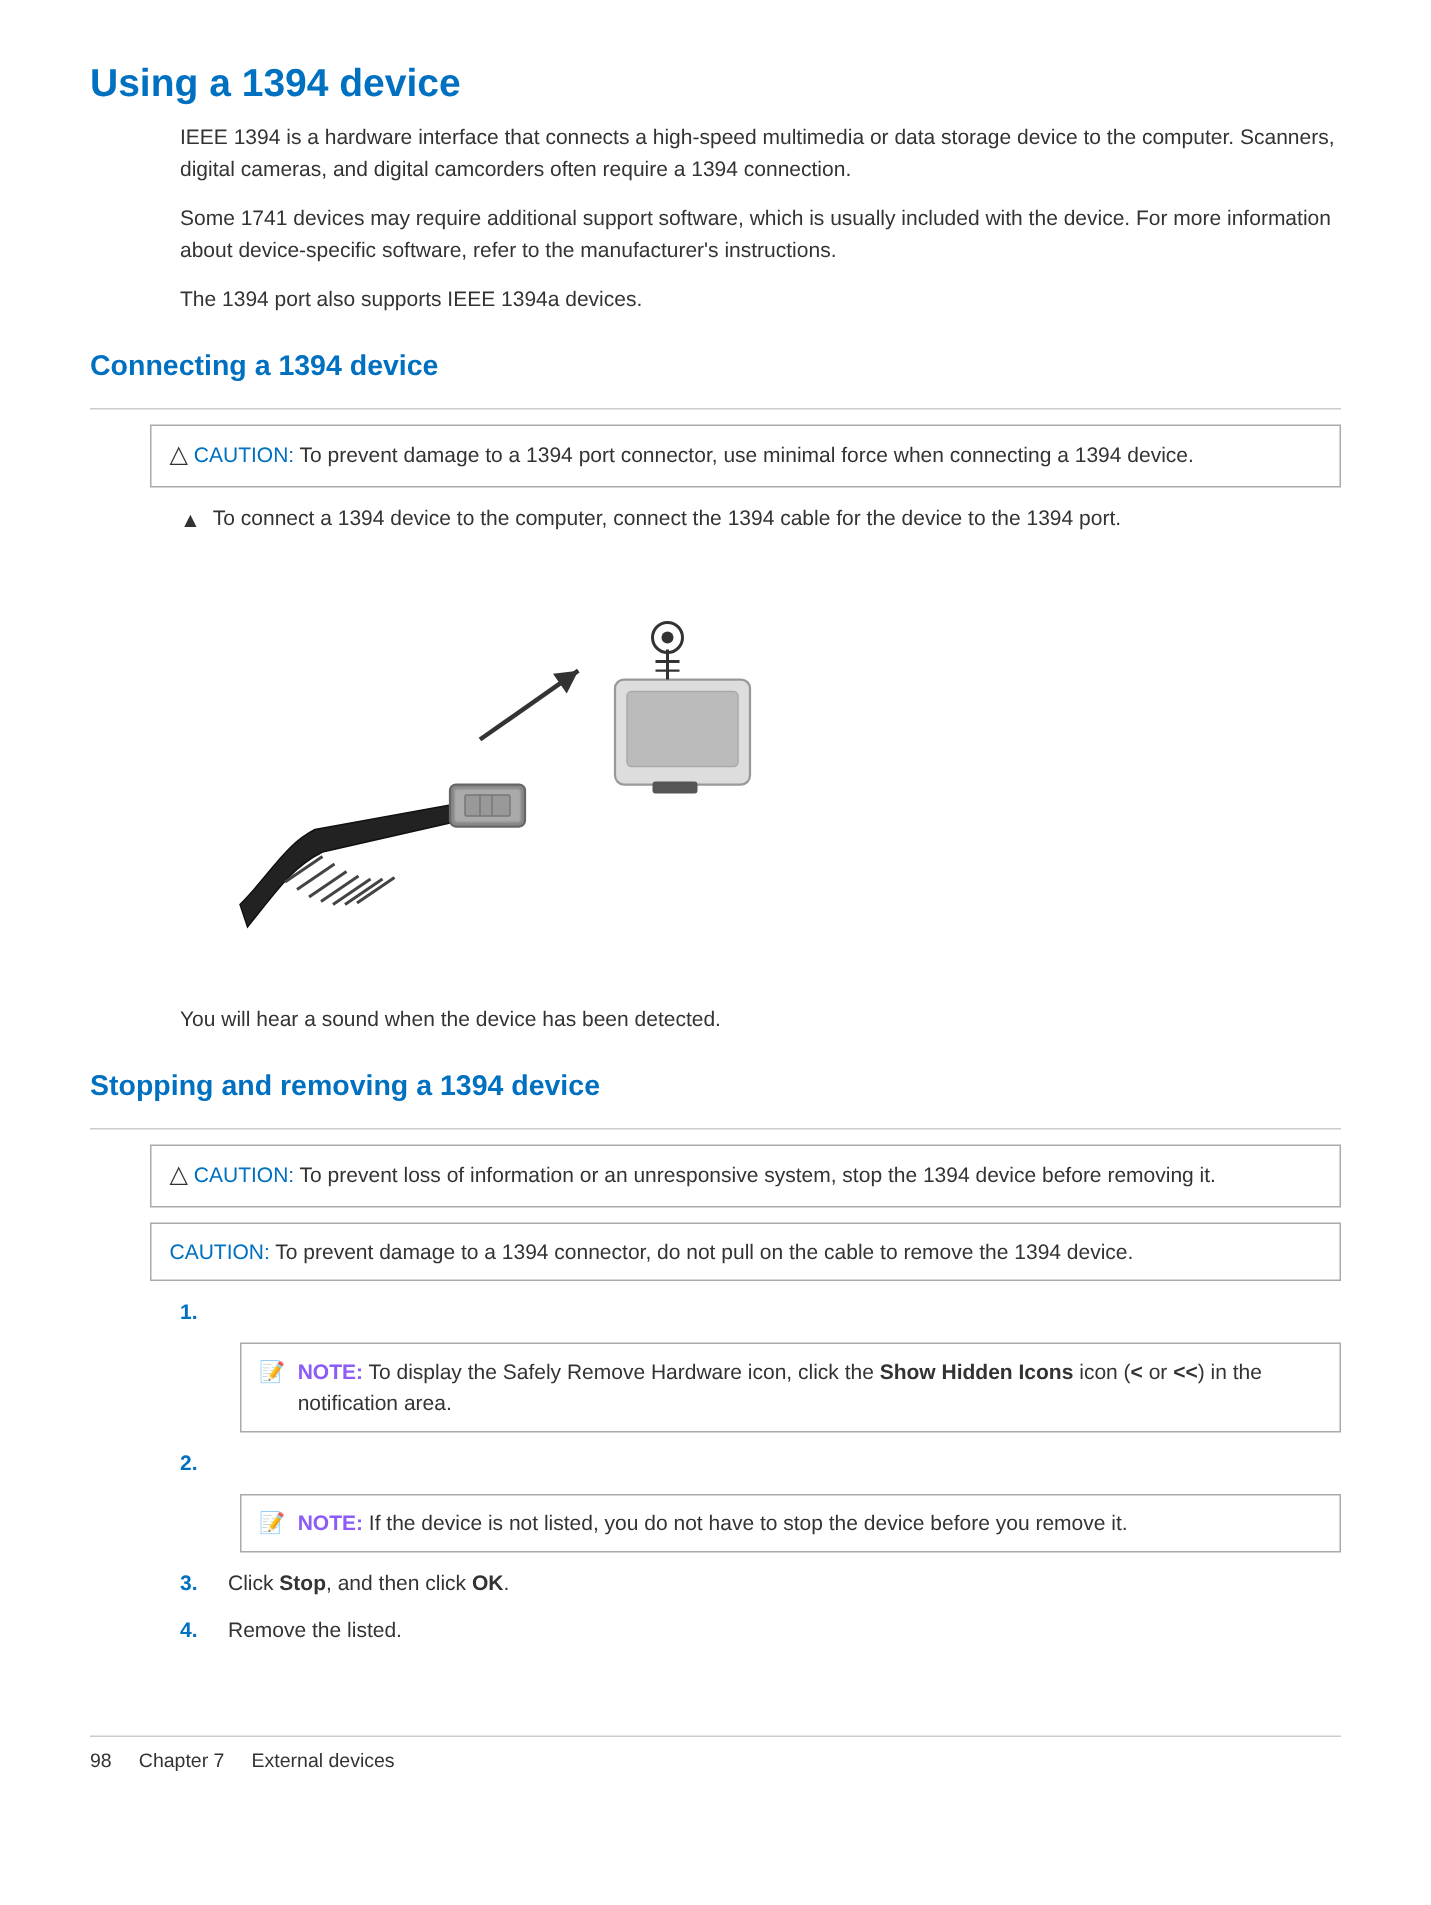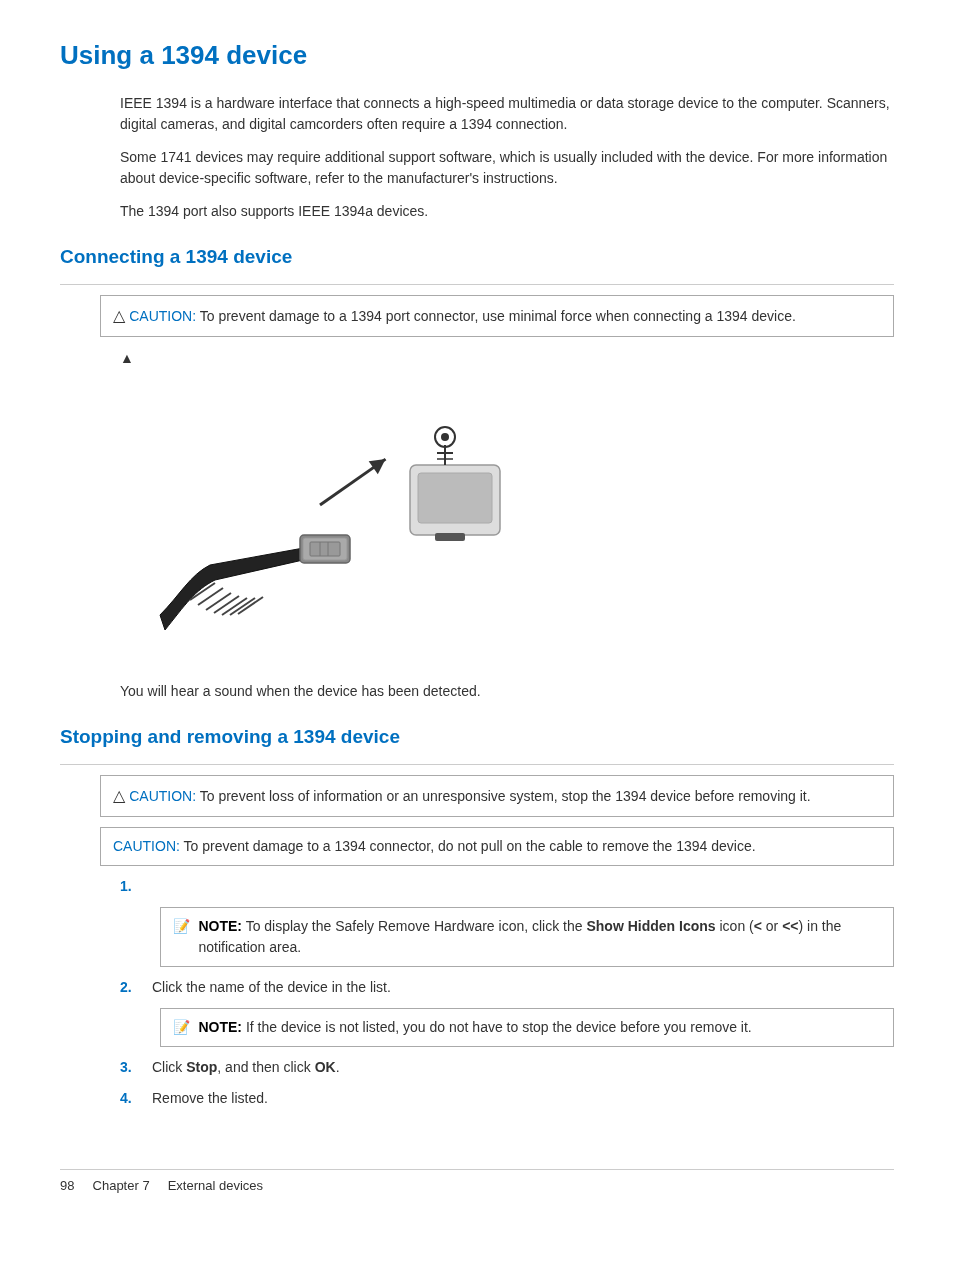--- a/index.html
+++ b/index.html
@@ -10,21 +10,21 @@
       background: #fff;
       width: 954px;
       min-height: 1270px;
       padding: 40px 60px 60px 60px;
     }
 
     h1 {
       color: #0070c0;
       font-size: 26px;
       font-weight: bold;
-      margin-bottom: 18px;
+      margin-bottom: 6px;
       padding-bottom: 4px;
     }
 
     h2 {
       color: #0070c0;
       font-size: 19px;
       font-weight: bold;
       margin-top: 24px;
       margin-bottom: 10px;
       padding-bottom: 16px;
@@ -116,21 +116,21 @@
       align-items: flex-start;
       gap: 8px;
     }
 
     .note-icon {
       font-size: 14px;
       flex-shrink: 0;
     }
 
     .note-label {
-      color: #000000;
+      color: #8b5cf6;
       font-weight: bold;
     }
 
     .footer {
       margin-top: 60px;
       border-top: 1px solid #ccc;
       padding-top: 8px;
       font-size: 13px;
       color: #333;
     }
@@ -151,20 +151,21 @@
 <h2>Connecting a 1394 device</h2>
 
 <div class="caution-block">
   <span class="warning-triangle">△</span>
   <span class="caution-label">CAUTION:</span>
   <span>To prevent damage to a 1394 port connector, use minimal force when connecting a 1394 device.</span>
 </div>
 
 <div class="bullet-item">
   <span class="bullet-triangle">▲</span>
+  <span>To connect a 1394 device to the computer, connect the 1394 cable for the device to the 1394 port.</span>
 </div>
 
 <div class="image-container">
   <svg class="connector-svg" viewBox="0 0 420 280" xmlns="http://www.w3.org/2000/svg">
 
     <g transform="translate(270, 30)">
 
       <rect x="20" y="50" width="90" height="70" rx="6" fill="#ddd" stroke="#999" stroke-width="1.5"></rect>
       <rect x="28" y="58" width="74" height="50" rx="3" fill="#bbb" stroke="#aaa" stroke-width="1"></rect>
 
@@ -229,21 +230,20 @@
   <div class="note-block">
     <span class="note-icon">📝</span>
     <span>
       <span class="note-label">NOTE:</span>
       <span> To display the Safely Remove Hardware icon, click the <strong>Show Hidden Icons</strong> icon (<strong>&lt;</strong> or <strong>&lt;&lt;</strong>) in the notification area.</span>
     </span>
   </div>
 
   <div class="numbered-item">
     <span class="num">2.</span>
-    <span>Click the name of the device in the list.</span>
   </div>
 
   <div class="note-block">
     <span class="note-icon">📝</span>
     <span>
       <span class="note-label">NOTE:</span>
       <span> If the device is not listed, you do not have to stop the device before you remove it.</span>
     </span>
   </div>
 

